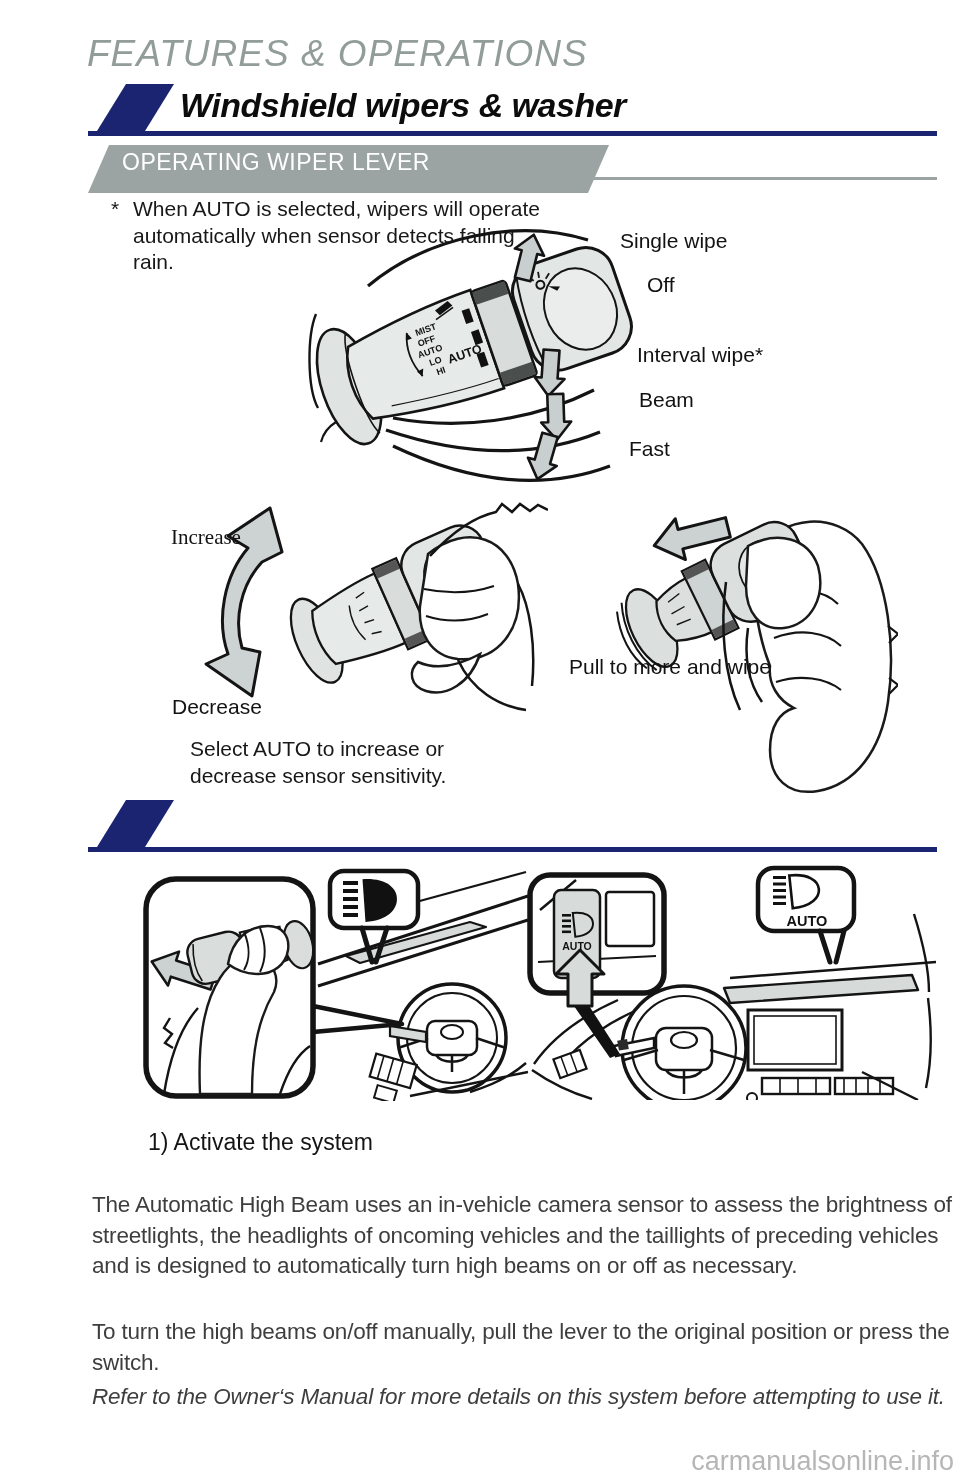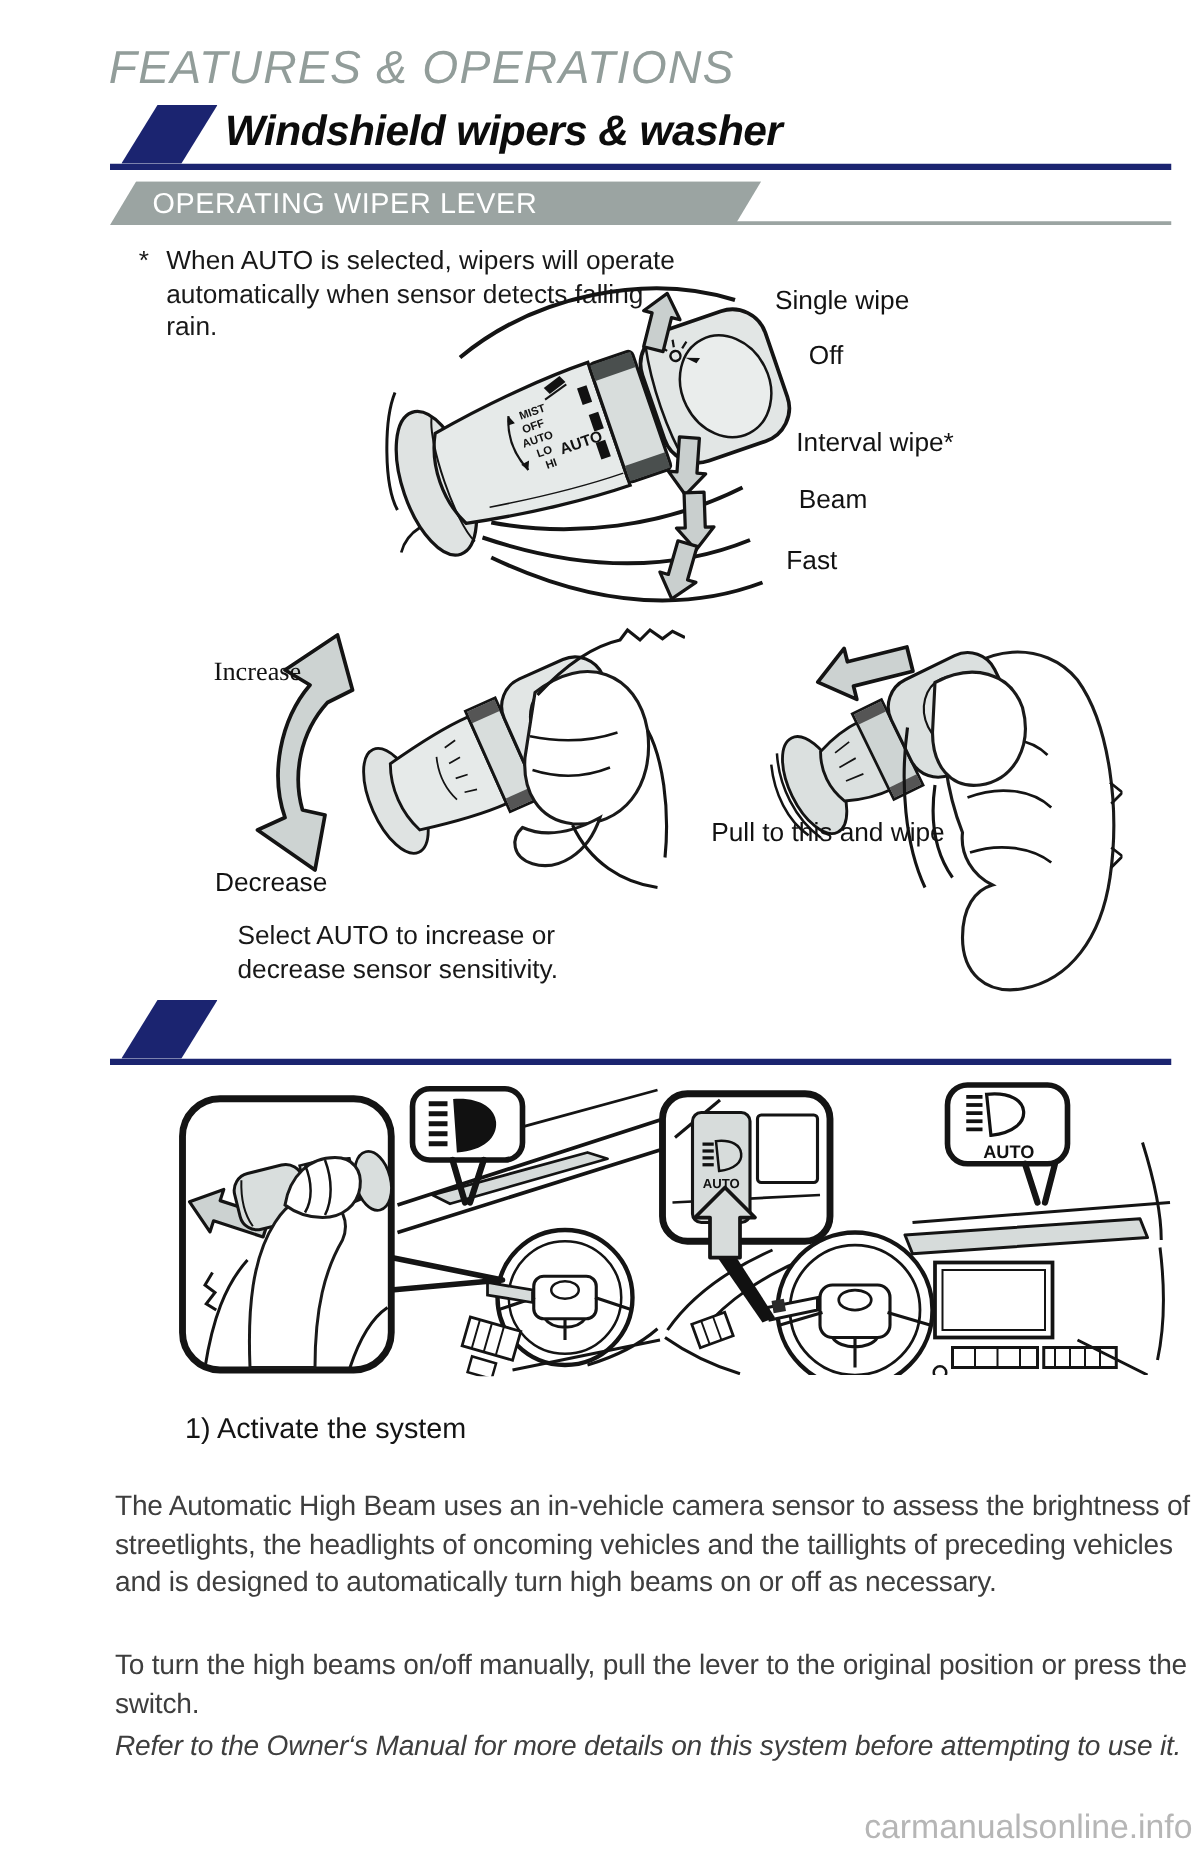--- a/index.html
+++ b/index.html
@@ -27,21 +27,21 @@
 <body>
 
 <div id="page">
 
   <div class="abs eyebrow" style="left:87px;top:33px;">FEATURES &amp; OPERATIONS</div>
 
   <div class="abs navy-mark" style="left:97px;top:84px;width:77px;height:47px;"></div>
   <div class="abs sec-title" style="left:180px;top:86px;">Windshield wipers &amp; washer</div>
   <div class="abs navy-rule" style="left:88px;top:131px;width:849px;"></div>
 
-  <div class="abs banner" style="left:88px;top:145px;width:521px;height:35px;">OPERATING WIPER LEVER</div>
+  <div class="abs banner" style="left:88px;top:145px;width:521px;height:48px;">OPERATING WIPER LEVER</div>
   <div class="abs banner-tail" style="left:565px;top:177px;width:372px;"></div>
 
   <div class="abs note" style="left:111px;top:196px;">*</div>
   <div class="abs note" style="left:133px;top:196px;">When AUTO is selected, wipers will operate
 automatically when sensor detects falling
 rain.</div>
 
   <svg class="abs" style="left:278px;top:226px;" width="360" height="265" viewBox="0 0 360 265">
 
     <path class="ln" d="M90,60 C150,10 240,-8 310,14" stroke-width="3.2"></path>
@@ -154,21 +154,21 @@
       <rect x="122" y="56" width="92" height="84" rx="24" fill="#dbe0df" stroke="#141414" stroke-width="2.5"></rect>
       <ellipse cx="172" cy="98" rx="26" ry="30" fill="#e3e7e6" stroke="#141414" stroke-width="1.7"></ellipse>
     </g>
     <g transform="translate(95,50) rotate(-14)">
       <path d="M-40,0 L-13,-21 L-13,-10 L36,-10 L36,10 L-13,10 L-13,21 Z" fill="#ccd2d1" stroke="#141414" stroke-width="3" stroke-linejoin="round"></path>
     </g>
     <path d="M150,60 C180,44 210,52 220,80 C228,110 214,138 186,142 C162,145 148,126 148,100 Z" fill="#fff" stroke="#1a1a1a" stroke-width="2.5"></path>
     <path class="ln" d="M128,96 C122,140 126,190 142,224 M150,142 C146,170 150,196 164,216" stroke-width="2.5"></path>
   </svg>
 
-  <div class="abs diag-label" style="left:569px;top:655px;">Pull to this and wipe</div>
+  <div class="abs diag-label" style="left:569px;top:655px;">Pull to more and wipe</div>
 
   <div class="abs navy-mark" style="left:97px;top:800px;width:77px;height:47px;"></div>
   <div class="abs navy-rule" style="left:88px;top:847px;width:849px;"></div>
 
   <svg class="abs" style="left:140px;top:866px;" width="390" height="235" viewBox="0 0 390 235">
 
     <path class="ln" d="M210,54 L386,6" stroke-width="2.2"></path>
     <path class="ln" d="M178,98 L388,30 M178,120 L388,54" stroke-width="3"></path>
     <polygon points="206,90 330,56 346,61 220,97" fill="#d6dbda" stroke="#141414" stroke-width="2.2" stroke-linejoin="round"></polygon>
 

